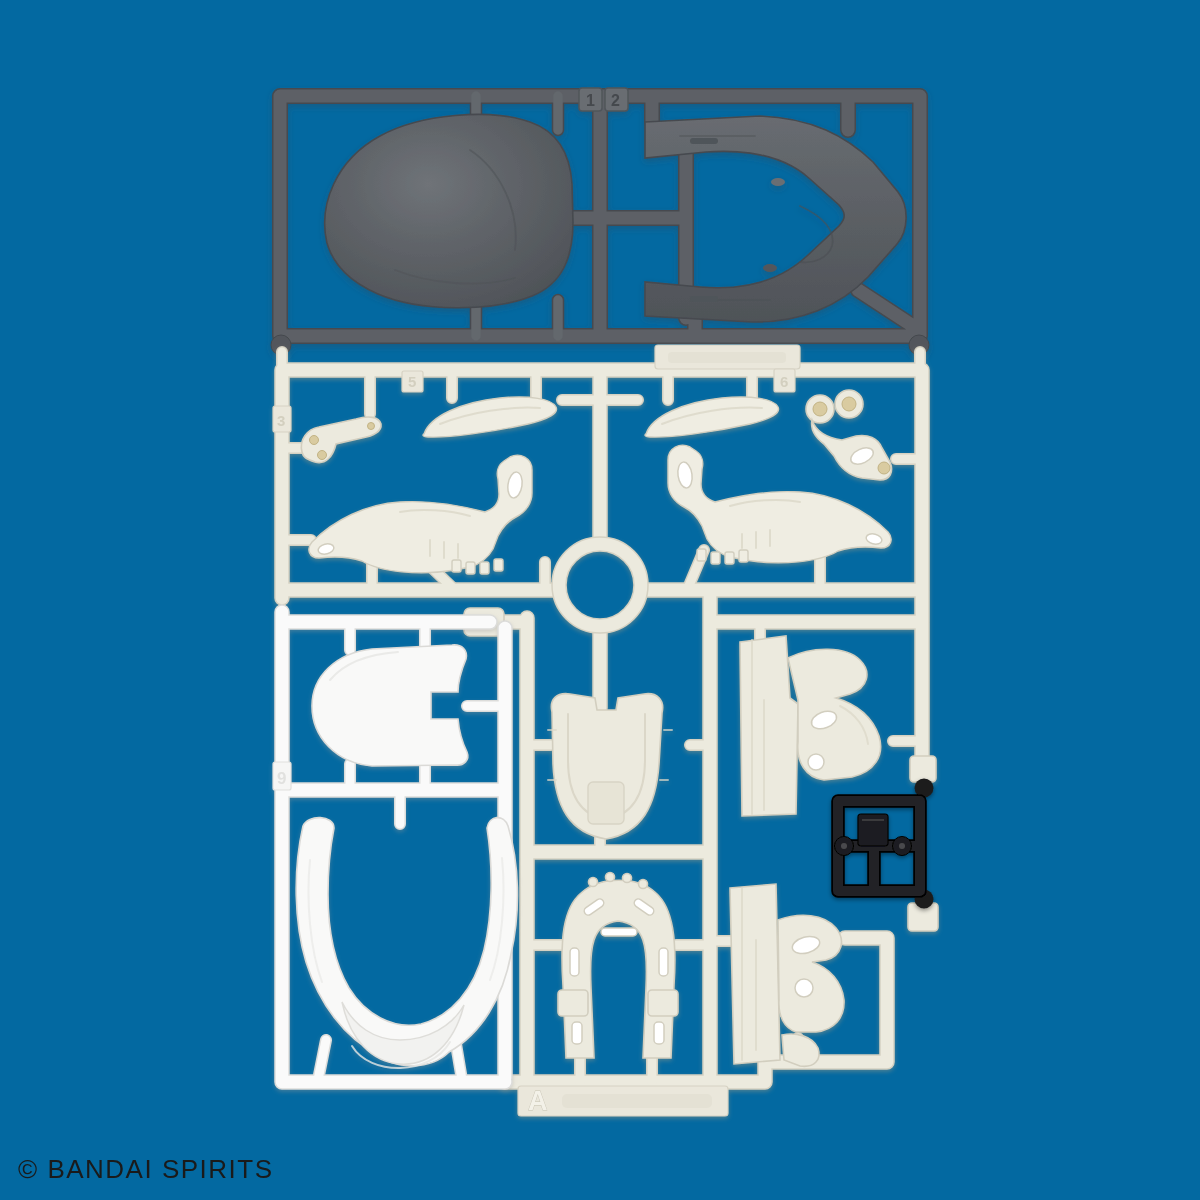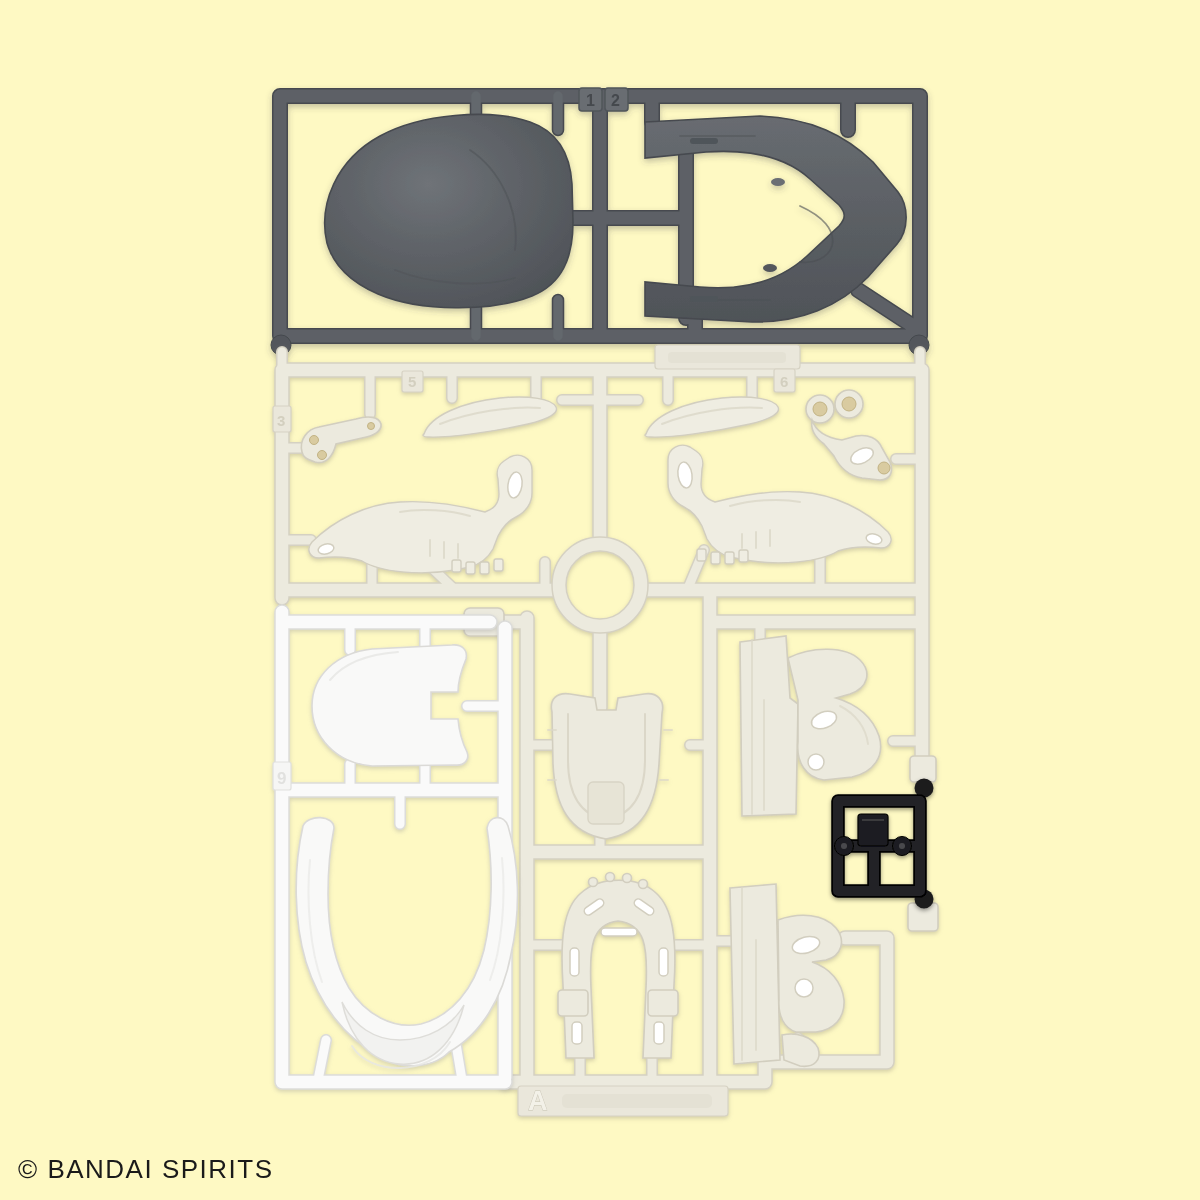--- a/index.html
+++ b/index.html
@@ -1,16 +1,16 @@
 <!DOCTYPE html>
 <html><head>
 <meta charset="utf-8">
 <style>
   html,body{margin:0;padding:0;background:#ffffff;}
-  .stage{position:relative;width:1200px;height:1200px;background:#fef9c3;overflow:hidden;
+  .stage{position:relative;width:1200px;height:1200px;background:#0369a1;overflow:hidden;
          font-family:"Liberation Sans",sans-serif;}
   svg{display:block;}
   
   .rs-iv{stroke:#d5d1c2;stroke-width:15.5;fill:none;stroke-linecap:round;stroke-linejoin:round}
   .r-iv {stroke:#eceade;stroke-width:12.5;fill:none;stroke-linecap:round;stroke-linejoin:round}
   .rs-ivt{stroke:#d5d1c2;stroke-width:12;fill:none;stroke-linecap:round;stroke-linejoin:round}
   .r-ivt{stroke:#eceade;stroke-width:9;fill:none;stroke-linecap:round;stroke-linejoin:round}
   
   .rs-wh{stroke:#dcdcda;stroke-width:15.5;fill:none;stroke-linecap:round;stroke-linejoin:round}
   .r-wh {stroke:#fafafa;stroke-width:12.5;fill:none;stroke-linecap:round;stroke-linejoin:round}

